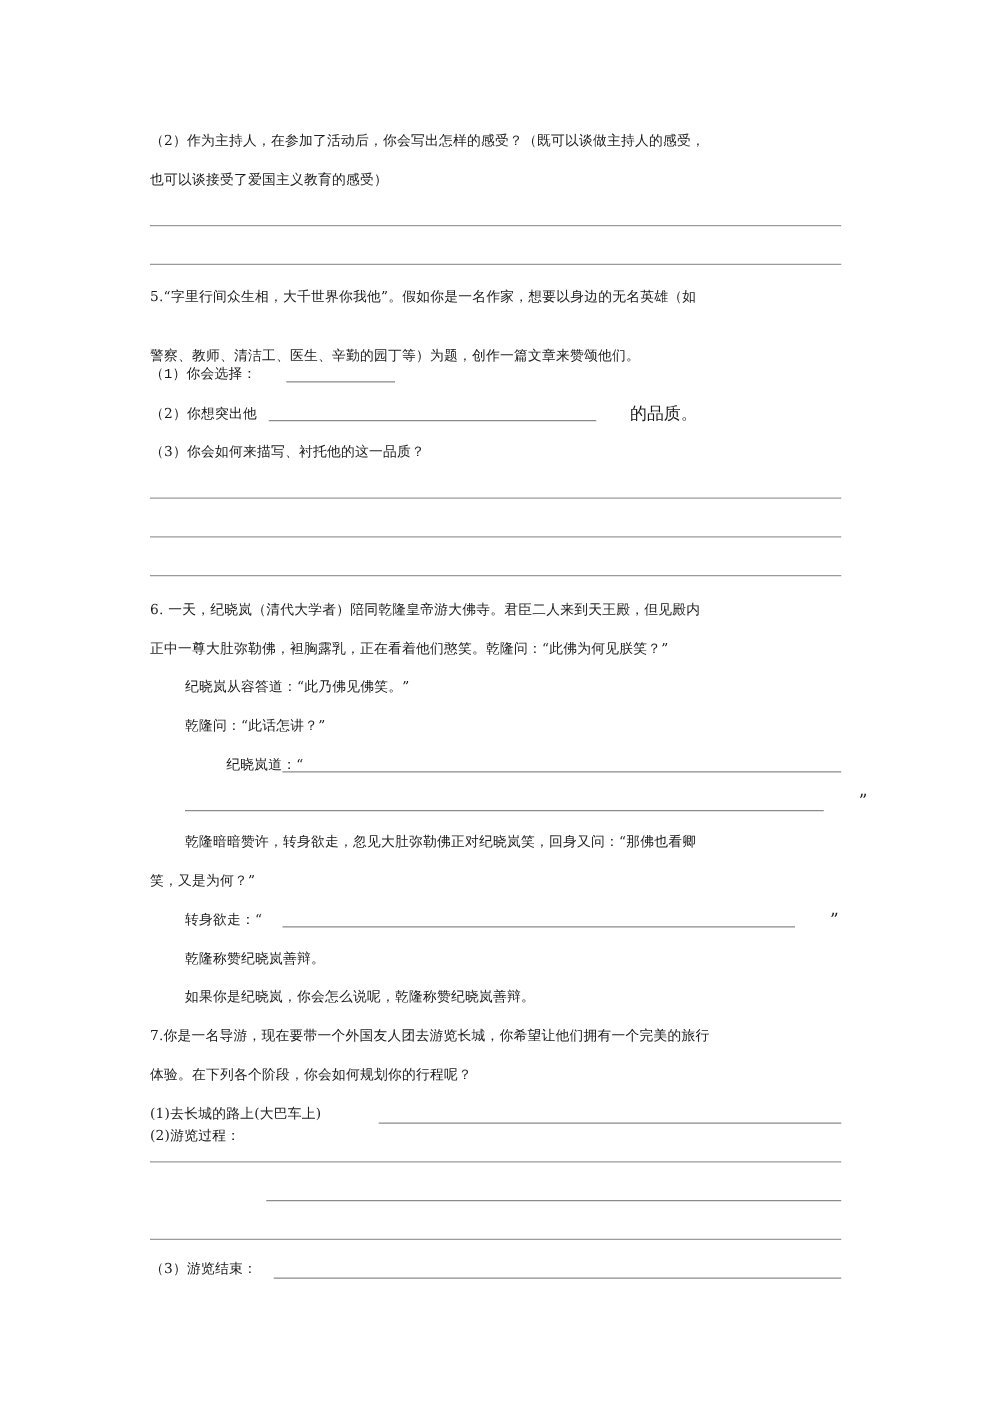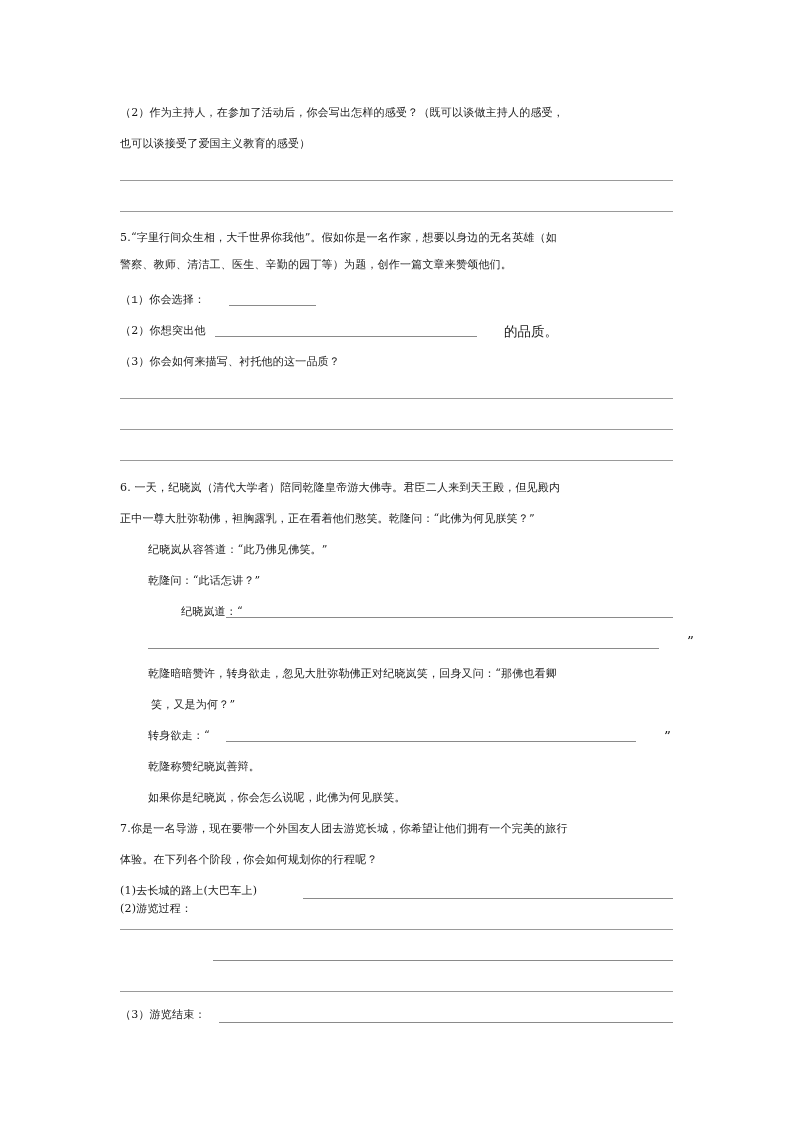--- a/index.html
+++ b/index.html
@@ -22,21 +22,21 @@
   </style>
 </head>
 <body>
 
 <div class="ln" style="top:104px;">（2）作为主持人，在参加了活动后，你会写出怎样的感受？（既可以谈做主持人的感受，</div>
 <div class="ln" style="top:135px;">也可以谈接受了爱国主义教育的感受）</div>
 <div class="rule full" style="top:180px;"></div>
 <div class="rule full" style="top:211px;"></div>
 
 <div class="ln" style="top:229px;">5.“字里行间众生相，大千世界你我他”。假如你是一名作家，想要以身边的无名英雄（如</div>
-<div class="ln" style="top:256px;">警察、教师、清洁工、医生、辛勤的园丁等）为题，创作一篇文章来赞颂他们。</div>
+<div class="ln" style="top:276px;">警察、教师、清洁工、医生、辛勤的园丁等）为题，创作一篇文章来赞颂他们。</div>
 
 <div class="ln" style="top:291px;font-family:Liberation Mono, monospace;">
   <span>（1）你会选择：</span>
 </div>
 <div class="abs-blank" style="left:229px; width:87px; top:305px;"></div>
 
 <div class="ln" style="top:322px;">（2）你想突出他</div>
 <div class="abs-blank" style="left:215px; width:262px; top:336px;"></div>
 <div class="q" style="left:478px; top:322px;">的品质。</div>
 
@@ -49,28 +49,28 @@
 <div class="ln" style="top:510px;">正中一尊大肚弥勒佛，袒胸露乳，正在看着他们憨笑。乾隆问：“此佛为何见朕笑？”</div>
 <div class="ln in" style="top:541px;">纪晓岚从容答道：“此乃佛见佛笑。”</div>
 <div class="ln in" style="top:572px;">乾隆问：“此话怎讲？”</div>
 
 <div class="ln in" style="top:603px;margin-left:33px;">纪晓岚道：“</div>
 <div class="abs-blank" style="left:226px; width:447px; top:617px;"></div>
 <div class="abs-blank" style="left:148px; width:511px; top:648px;"></div>
 <div class="q" style="left:661px; top:632px;">”</div>
 
 <div class="ln in" style="top:665px;">乾隆暗暗赞许，转身欲走，忽见大肚弥勒佛正对纪晓岚笑，回身又问：“那佛也看卿</div>
-<div class="ln" style="top:696px;margin-left:31px;">笑，又是为何？”</div>
+<div class="ln" style="top:696px;">笑，又是为何？”</div>
 
 <div class="ln in" style="top:727px;">转身欲走：“</div>
 <div class="abs-blank" style="left:226px; width:410px; top:741px;"></div>
 <div class="q" style="left:638px; top:727px;">”</div>
 
 <div class="ln in" style="top:758px;">乾隆称赞纪晓岚善辩。</div>
-<div class="ln in" style="top:789px;">如果你是纪晓岚，你会怎么说呢，此佛为何见朕笑。</div>
+<div class="ln in" style="top:789px;">如果你是纪晓岚，你会怎么说呢，乾隆称赞纪晓岚善辩。</div>
 
 <div class="ln" style="top:820px;">7.你是一名导游，现在要带一个外国友人团去游览长城，你希望让他们拥有一个完美的旅行</div>
 <div class="ln" style="top:851px;">体验。在下列各个阶段，你会如何规划你的行程呢？</div>
 
 <div class="ln" style="top:882px;">(1)去长城的路上(大巴车上)</div>
 <div class="abs-blank" style="left:303px; width:370px; top:898px;"></div>
 <div class="rule full" style="top:929px;"></div>
 
 <div class="ln" style="top:900px;">(2)游览过程：</div>
 <div class="abs-blank" style="left:213px; width:460px; top:960px;"></div>

